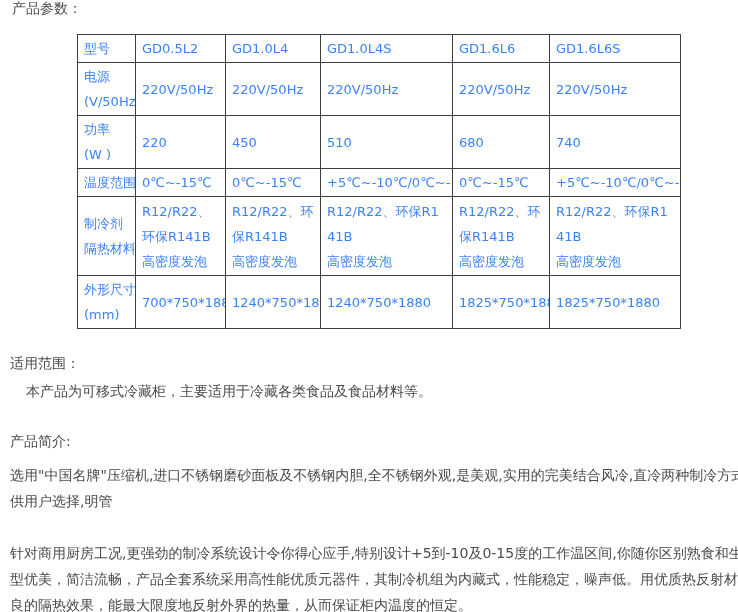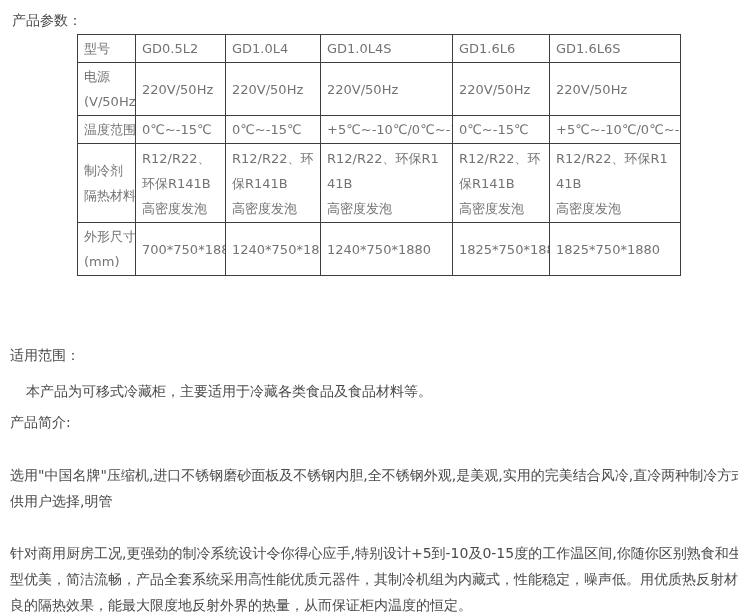--- a/index.html
+++ b/index.html
@@ -8,33 +8,33 @@
     width:738px;
     height:612px;
     background:#ffffff;
     overflow:hidden;
     font-family:"DejaVu Sans",sans-serif;
     color:#4a4a4a;
   }
   .page-title{
     position:absolute;
     left:12px;
-    top:12px;
+    top:0;
     font-size:14px;
     white-space:nowrap;
   }
   table.spec{
     position:absolute;
     left:77px;
     top:34px;
     width:604px;
     border-collapse:collapse;
     table-layout:fixed;
     font-size:13px;
-    color:#737373;
+    color:#3b82f6;
     padding-left:24px;
   }
   table.spec td{
     border:1px solid #3e3e3e;
     padding:1px 6px;
     vertical-align:middle;
     line-height:25px;
     overflow:hidden;
     white-space:nowrap;
   }
@@ -78,20 +78,28 @@
         <td>GD1.6L6S</td>
       </tr>
       <tr style="height:52px">
         <td><span>电源</span><br><span>(V/50Hz)</span></td>
         <td>220V/50Hz</td>
         <td>220V/50Hz</td>
         <td>220V/50Hz</td>
         <td>220V/50Hz</td>
         <td>220V/50Hz</td>
       </tr>
+      <tr style="height:50px">
+        <td><span>功率</span><br><span>(W )</span></td>
+        <td>220</td>
+        <td>450</td>
+        <td>510</td>
+        <td>680</td>
+        <td>740</td>
+      </tr>
       <tr style="height:20px">
         <td>温度范围</td>
         <td>0℃~-15℃</td>
         <td>0℃~-15℃</td>
         <td>+5℃~-10℃/0℃~-15℃</td>
         <td>0℃~-15℃</td>
         <td>+5℃~-10℃/0℃~-15℃</td>
       </tr>
       <tr style="height:79px">
         <td><span>制冷剂</span><br><span>隔热材料</span></td>
@@ -105,23 +113,23 @@
         <td><span>外形尺寸</span><br><span>(mm)</span></td>
         <td>700*750*1880</td>
         <td>1240*750*1880</td>
         <td>1240*750*1880</td>
         <td>1825*750*1880</td>
         <td>1825*750*1880</td>
       </tr>
     </tbody>
   </table>
 
-  <div class="txtline" style="top:347px">适用范围：</div>
+  <div class="txtline" style="top:355px">适用范围：</div>
   <div class="txtline indent" style="top:383px">本产品为可移式冷藏柜，主要适用于冷藏各类食品及食品材料等。</div>
 
-  <div class="txtline" style="top:414px">产品简介:</div>
+  <div class="txtline" style="top:433px">产品简介:</div>
   <div class="txtline" style="top:467px">选用"中国名牌"压缩机,进口不锈钢磨砂面板及不锈钢内胆,全不锈钢外观,是美观,实用的完美结合风冷,直冷两种制冷方式实用不同使用要求,</div>
   <div class="txtline" style="top:493px">供用户选择,明管</div>
   <div class="txtline" style="top:545px">针对商用厨房工况,更强劲的制冷系统设计令你得心应手,特别设计+5到-10及0-15度的工作温区间,你随你区别熟食和生食的不同存放.外观造</div>
   <div class="txtline" style="top:571px">型优美，简洁流畅，产品全套系统采用高性能优质元器件，其制冷机组为内藏式，性能稳定，噪声低。用优质热反射材料做的门体具有优</div>
   <div class="txtline" style="top:597px">良的隔热效果，能最大限度地反射外界的热量，从而保证柜内温度的恒定。</div>
 
 </div>
 
 </body></html>

